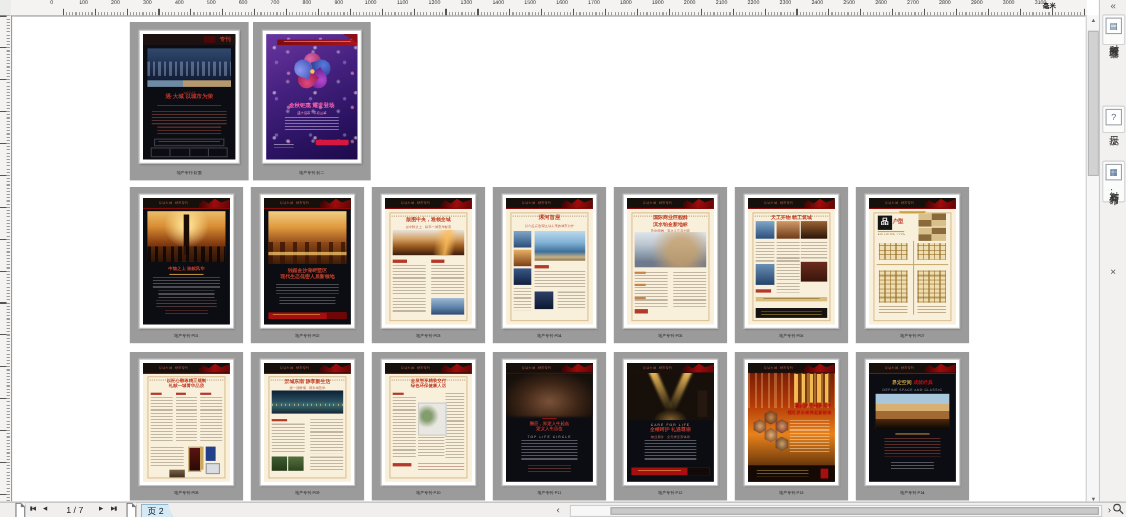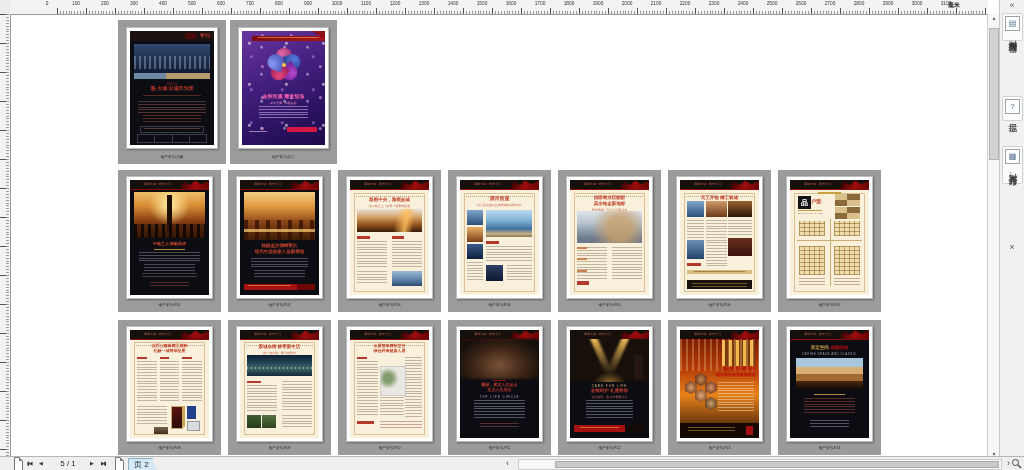--- a/index.html
+++ b/index.html
@@ -574,21 +574,21 @@
       <span class="dicon">▦</span>
       <span class="dlabel">对齐与分布…</span>
     </div>
     <span class="dclose" style="top:242px">×</span>
   </div>
 
   <div class="statusbar">
     <span class="pgico" style="left:14px"></span>
     <span class="nav" style="left:27px">▮◀</span>
     <span class="nav" style="left:39px">◀</span>
-    <span class="pind" style="left:50px;width:36px">5 / 1</span>
+    <span class="pind" style="left:50px;width:36px">1 / 7</span>
     <span class="nav" style="left:90px">▶</span>
     <span class="nav" style="left:101px">▶▮</span>
     <span class="pgico" style="left:115px"></span>
     <span class="ptab" style="left:128px">页 2</span>
     <span class="hsbL" style="left:506px">‹</span>
     <div class="hsb-track">
       <div class="hsb-thumb"></div>
     </div>
     <span class="hsbR" style="right:14px">›</span>
     <span class="zoomico">

